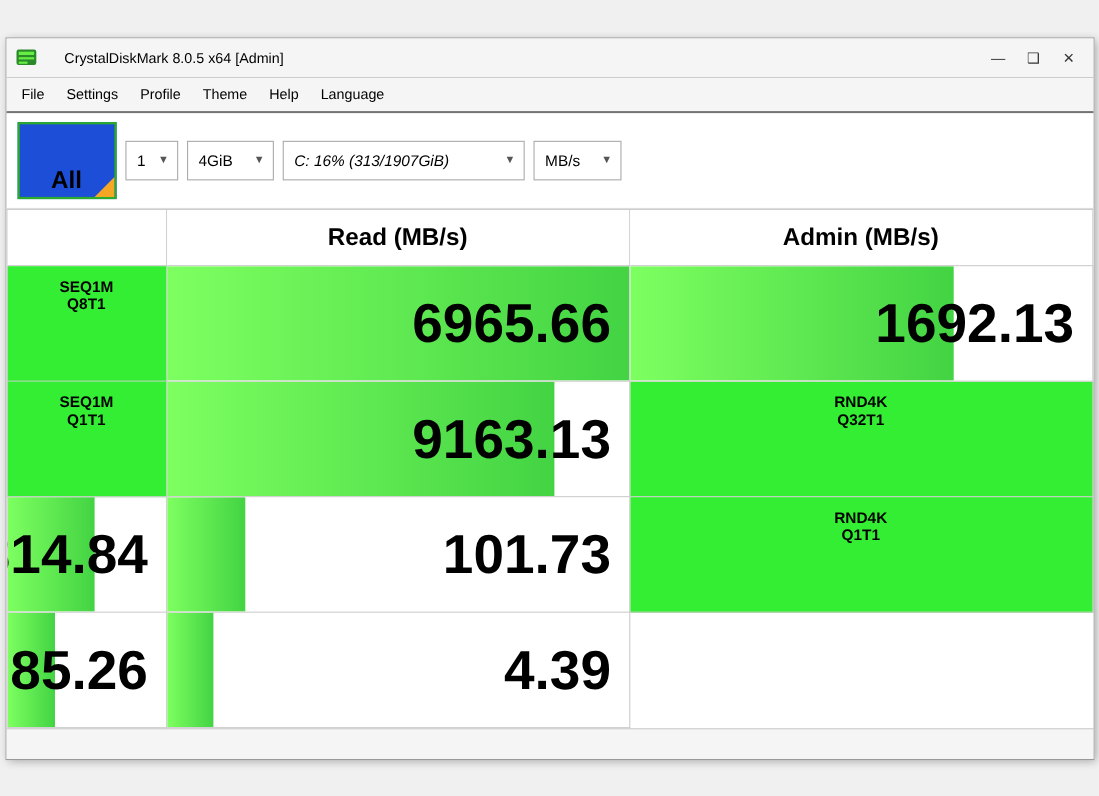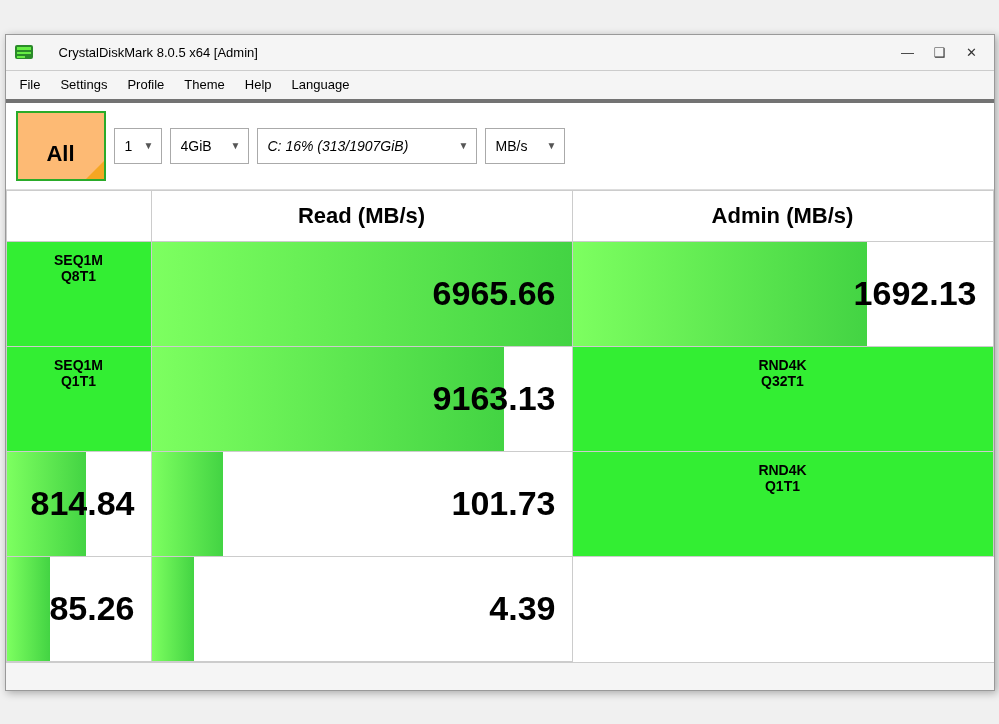--- a/index.html
+++ b/index.html
@@ -62,21 +62,21 @@
       font-size: 13px;
       display: flex;
       align-items: center;
       justify-content: center;
       color: #333;
     }
 
     
     .menu-bar {
       background: #f5f5f5;
-      border-bottom: 4px solid #737373;
+      border-bottom: 2px solid #737373;
       display: flex;
       align-items: center;
       padding: 2px 4px;
       height: 32px;
     }
 
     .menu-item {
       padding: 4px 10px;
       font-size: 13px;
       cursor: pointer;
@@ -88,31 +88,31 @@
     .toolbar {
       background: #ffffff;
       padding: 8px 10px;
       display: flex;
       align-items: center;
       gap: 8px;
       border-bottom: 1px solid #ddd;
     }
 
     .btn-all {
-      background: #fdba74;
+      background: #1d4ed8;
       width: 90px;
       height: 70px;
       border: 2px solid #2aab2a;
       font-size: 22px;
       font-weight: bold;
       cursor: pointer;
       display: flex;
       align-items: flex-end;
       justify-content: center;
-      padding-bottom: 12px;
+      padding-bottom: 2px;
       position: relative;
       color: #000;
     }
 
     .btn-all::after {
       content: '';
       position: absolute;
       bottom: 0;
       right: 0;
       width: 0;
@@ -217,21 +217,21 @@
       left: 0;
       top: 0;
       bottom: 0;
       background: linear-gradient(to right, #66ff44, #22cc22);
       opacity: 0.85;
     }
 
     .data-cell .value {
       position: relative;
       z-index: 2;
-      font-size: 34px;
+      font-size: 50px;
       font-weight: bold;
       color: #000;
     }
 
     
     .status-bar {
       background: #f5f5f5;
       border-top: 1px solid #ccc;
       height: 28px;
       padding: 4px 8px;

